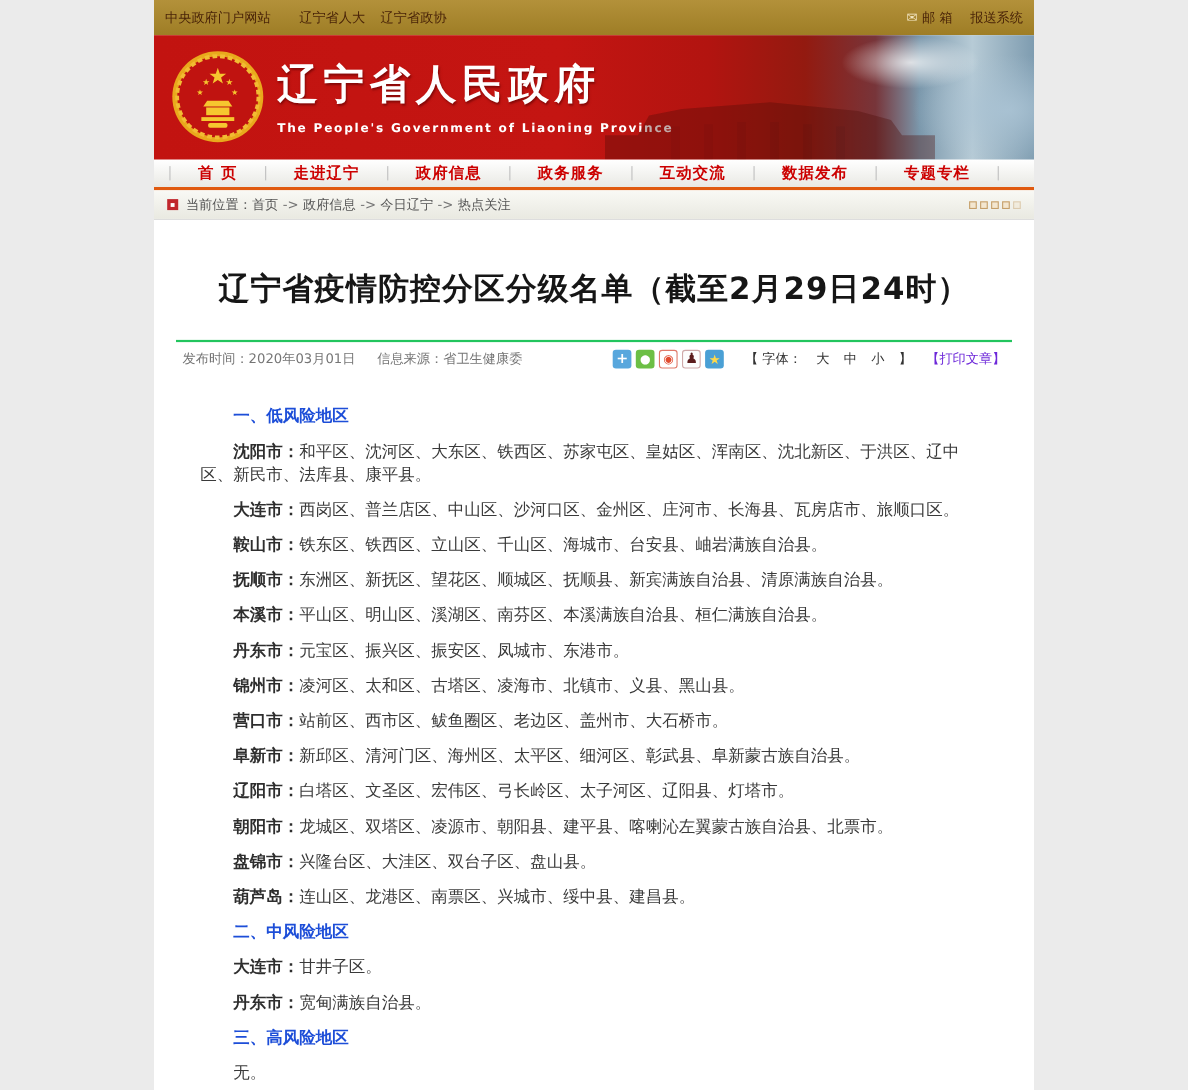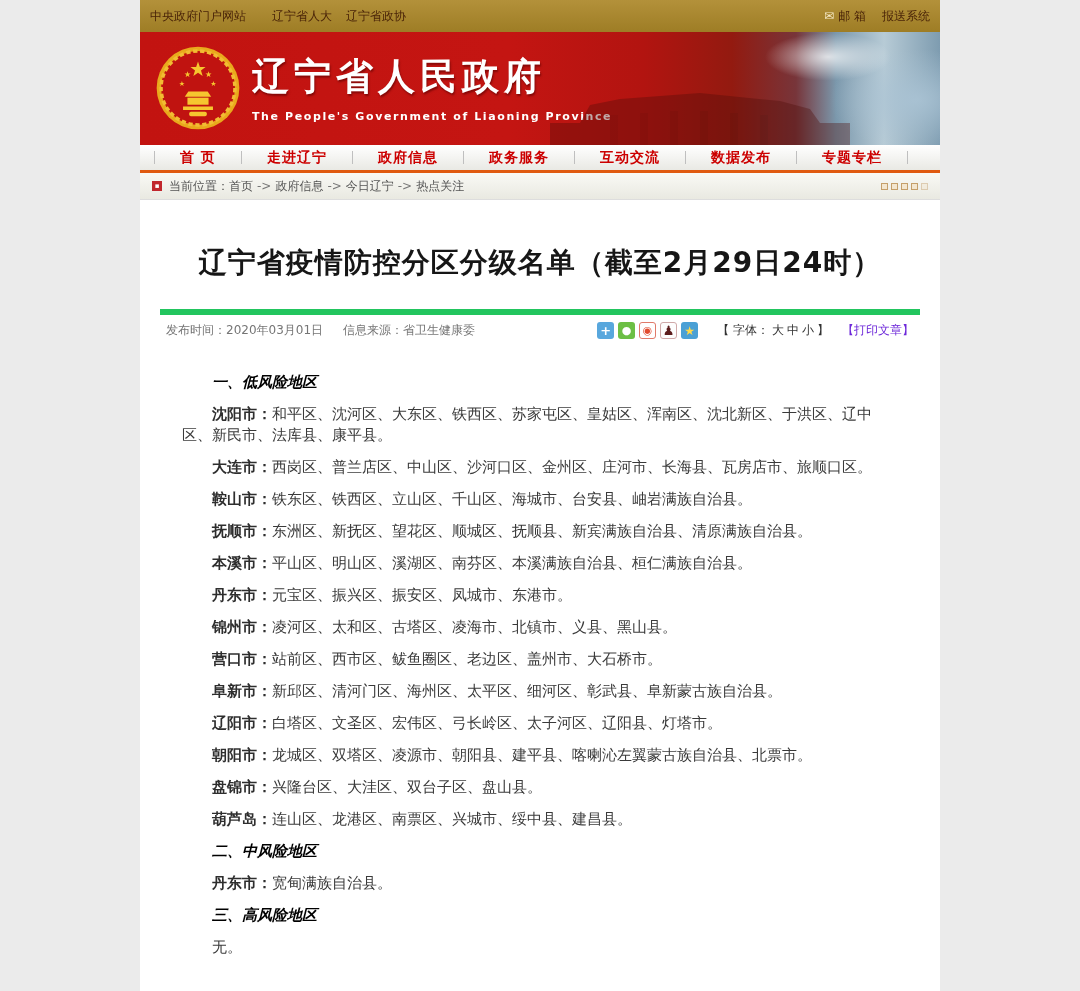--- a/index.html
+++ b/index.html
@@ -72,44 +72,44 @@
   .csq { width:7px; height:7px; border:1px solid #c59f6a; background:#f3e6cf; }
   .csq:last-child { opacity:.45; }
 
   
   .article { padding:44px 20px 26px; }
   .article-title {
     text-align:center; font-size:28px; font-weight:bold; color:#161616;
     letter-spacing:1px; margin:0 0 27px;
   }
   .meta {
-    border-top:6px solid #22c55e; padding:7px 6px 6px;
+    border-top:2px solid #22c55e; padding:7px 6px 6px;
     display:flex; font-size:12px; color:#757575;
   }
   .meta-left span { margin-right:16px; }
   .meta-right { margin-left:auto; display:flex; align-items:center; gap:5px; color:#333; }
   .share-icons { display:flex; gap:4px; margin-right:14px; }
   .sic {
     width:17px; height:17px; border-radius:3px; display:inline-flex;
     align-items:center; justify-content:center; font-size:11px; line-height:1;
     cursor:pointer;
   }
   .ic-share  { background:#58a7dd; color:#fff; font-size:13px; font-weight:bold; }
   .ic-wechat { background:#6cbf45; color:#fff; }
   .ic-weibo  { background:#fff; border:1px solid #e07a6a; color:#e14b2f; }
   .ic-qq     { background:#fdfdfd; border:1px solid #cfa9a9; color:#5c1d1d; font-size:13px; }
   .ic-fav    { background:#4aa0d5; color:#ffd94a; font-size:12px; }
-  .font-ctl { display:flex; align-items:center; gap:3px; color:#333; }
+  .font-ctl { display:flex; align-items:center; gap:13px; color:#333; }
   .font-size-opt { cursor:pointer; }
   .print-btn { cursor:pointer; color:#6d28d9; margin-left:8px; }
 
   
   .body { margin-top:27px; padding:0 22px; font-size:15px; color:#3a3a3a; }
   .body p { margin:0 0 11px; line-height:21px; text-indent:2em; }
-  .body p.sec { font-weight:bold; color:#000000;font-style:italic; }
+  .body p.sec { font-weight:bold; color:#1d4ed8; }
   .body b { color:#2e2e2e; }
 </style>
 </head>
 <body>
 
 <div class="page">
 
   <div class="topbar">
     <span class="top-link">中央政府门户网站</span>
     <span class="top-link">辽宁省人大</span>
@@ -223,20 +223,21 @@
       <p><b>丹东市：</b><span>元宝区、振兴区、振安区、凤城市、东港市。</span></p>
       <p><b>锦州市：</b><span>凌河区、太和区、古塔区、凌海市、北镇市、义县、黑山县。</span></p>
       <p><b>营口市：</b><span>站前区、西市区、鲅鱼圈区、老边区、盖州市、大石桥市。</span></p>
       <p><b>阜新市：</b><span>新邱区、清河门区、海州区、太平区、细河区、彰武县、阜新蒙古族自治县。</span></p>
       <p><b>辽阳市：</b><span>白塔区、文圣区、宏伟区、弓长岭区、太子河区、辽阳县、灯塔市。</span></p>
       <p><b>朝阳市：</b><span>龙城区、双塔区、凌源市、朝阳县、建平县、喀喇沁左翼蒙古族自治县、北票市。</span></p>
       <p><b>盘锦市：</b><span>兴隆台区、大洼区、双台子区、盘山县。</span></p>
       <p><b>葫芦岛：</b><span>连山区、龙港区、南票区、兴城市、绥中县、建昌县。</span></p>
 
       <p class="sec">二、中风险地区</p>
+      <p><b>大连市：</b><span>甘井子区。</span></p>
       <p><b>丹东市：</b><span>宽甸满族自治县。</span></p>
 
       <p class="sec">三、高风险地区</p>
       <p><span>无。</span></p>
     </div>
   </div>
 
 </div>
 
 </body></html>

